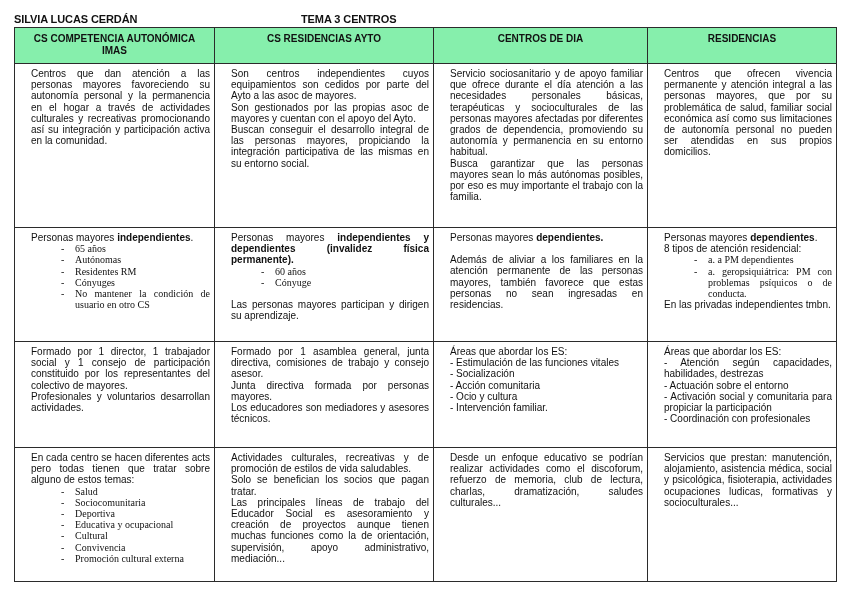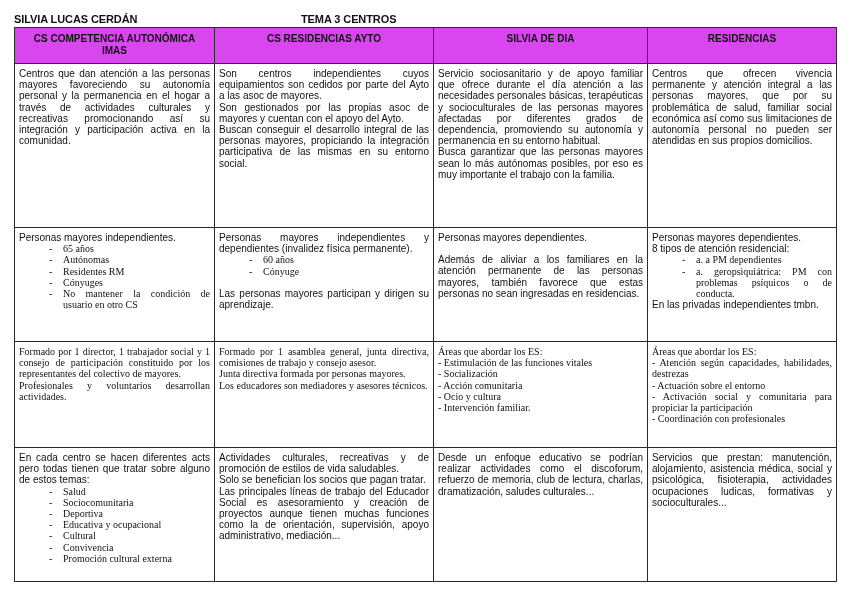--- a/index.html
+++ b/index.html
@@ -4,53 +4,53 @@
 <style>
   html, body { margin: 0; padding: 0; background: #ffffff; }
   body { width: 848px; height: 600px; position: relative; overflow: hidden;
          font-family: "Liberation Sans", sans-serif; color: #111; }
   .top { position: absolute; top: 13px; font-weight: bold; font-size: 11px; letter-spacing: -0.1px; }
   #author { left: 14px; }
   #topic { left: 301px; }
   table { position: absolute; left: 14px; top: 27px; width: 822px; border-collapse: collapse;
           table-layout: fixed; }
   th, td { border: 1.5px solid #2b2b2b; vertical-align: top; font-size: 10px; line-height: 11.2px; }
-  th { background: #d946ef; font-weight: bold; text-align: center; height: 30px;
+  th { background: #86efac; font-weight: bold; text-align: center; height: 30px;
        padding: 5px 6px 0 6px; font-size: 10px; line-height: 12px; }
-  td { padding: 4px 4px 2px 4px; text-align: justify; }
+  td { padding: 4px 4px 2px 16px; text-align: justify; }
   col.c1 { width: 200px; } col.c2 { width: 219px; } col.c3 { width: 214px; } col.c4 { width: 189px; }
   tr.r1 td { height: 157px; }
   tr.r2 td { height: 107px; }
-  tr.r3 td { height: 99px; font-family: Liberation Serif, serif; }
+  tr.r3 td { height: 99px; }
   tr.r4 td { height: 127px; margin-left: 16px; }
   p { margin: 0; }
   ul { margin: 0; padding: 0 0 0 30px; list-style: none; font-family: Liberation Serif, serif; }
   ul li { position: relative; padding-left: 14px; }
   ul li::before { content: "-"; position: absolute; left: 0; }
   .gap { height: 11px; }
-  b { font-weight: normal; }
+  b { font-weight: bold; }
 </style>
 </head>
 <body>
 
 <div class="top" id="author">SILVIA LUCAS CERDÁN</div>
 <div class="top" id="topic">TEMA 3 CENTROS</div>
 
 <table>
   <colgroup>
       <col class="c1">
       <col class="c2">
       <col class="c3">
       <col class="c4">
     </colgroup>
   <thead>
     <tr>
       <th>CS COMPETENCIA AUTONÓMICA IMAS</th>
       <th>CS RESIDENCIAS AYTO</th>
-      <th>SILVIA DE DIA</th>
+      <th>CENTROS DE DIA</th>
       <th>RESIDENCIAS</th>
     </tr>
   </thead>
   <tbody>
 
     <tr class="r1">
       <td>
         <p>Centros que dan atención a las personas mayores favoreciendo su autonomía personal y la permanencia en el hogar a través de actividades culturales y recreativas promocionando así su integración y participación activa en la comunidad.</p>
       </td>
       <td>

